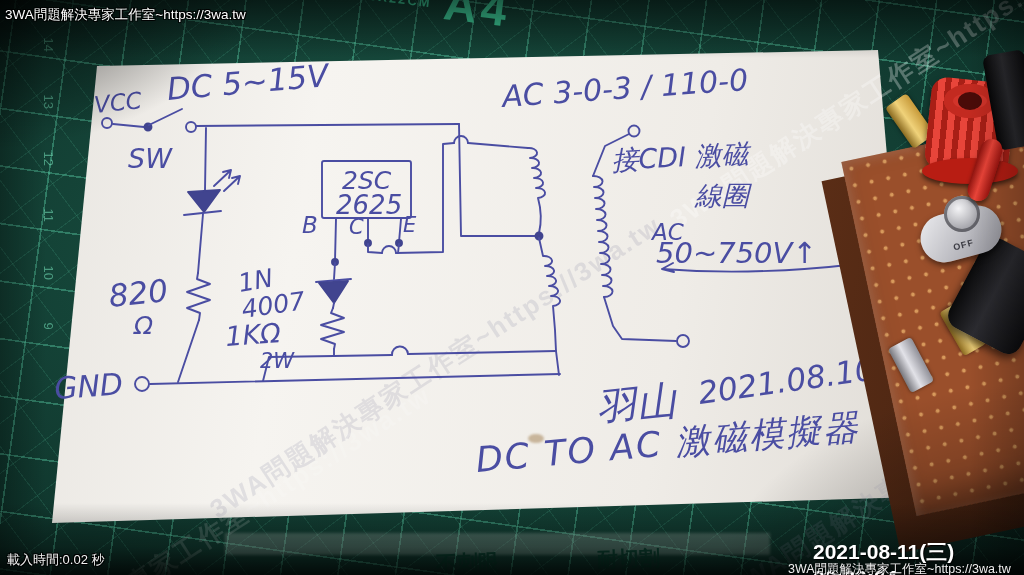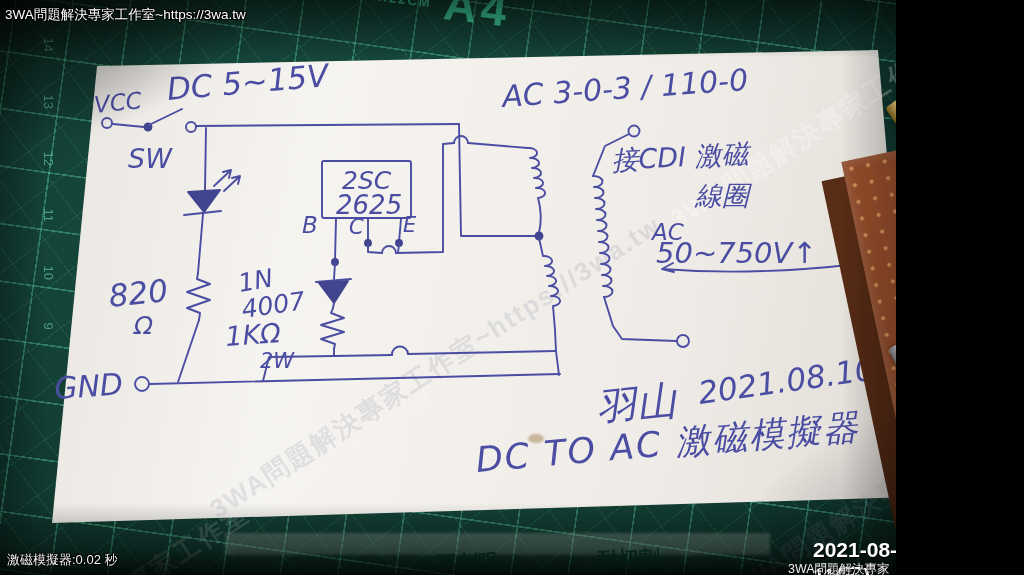--- a/index.html
+++ b/index.html
@@ -1,16 +1,16 @@
 <!DOCTYPE html>
 <html><head>
 <meta charset="utf-8">
 <style>
   html,body{margin:0;padding:0;background:#000;}
-  .scene{position:relative;width:896px;height:575px;overflow:hidden;
+  .scene{position:relative;width:1024px;height:575px;overflow:hidden;
          font-family:"Liberation Sans",sans-serif;
          background:radial-gradient(ellipse at 45% 45%, #1c5c4a, #133f34 60%, #0c2e26);}
   .scene *{position:absolute;box-sizing:border-box;}
 
   
   .mat-grid{left:-80px;top:-80px;width:1250px;height:780px;transform:rotate(8deg);
     background:
       repeating-linear-gradient(90deg, rgba(96,220,178,.38) 0 1.6px, transparent 1.6px 57px),
       repeating-linear-gradient(0deg, rgba(96,220,178,.38) 0 1.6px, transparent 1.6px 57px),
       repeating-linear-gradient(45deg, rgba(96,220,178,.13) 0 1px, transparent 1px 40px),
@@ -247,17 +247,17 @@
   <div class="blackpost-top"></div>
   <div class="blackpost-mid"></div>
   <div class="switch-base"></div>
   <div class="switch-bushing"></div>
   <div class="switch-boot"></div>
   <div class="switch-off">OFF</div>
 
   <div class="vignette"></div>
 
   <div class="wm-topleft">3WA問題解決專家工作室~https://3wa.tw</div>
-  <div class="loadtime">激磁模擬器:0.02 秒</div>
+  <div class="loadtime">載入時間:0.02 秒</div>
   <div class="timestamp">2021-08-11(三) 00:26:04</div>
   <div class="wm-bottom">3WA問題解決專家工作室~https://3wa.tw</div>
 
 </div>
 
 </body></html>

